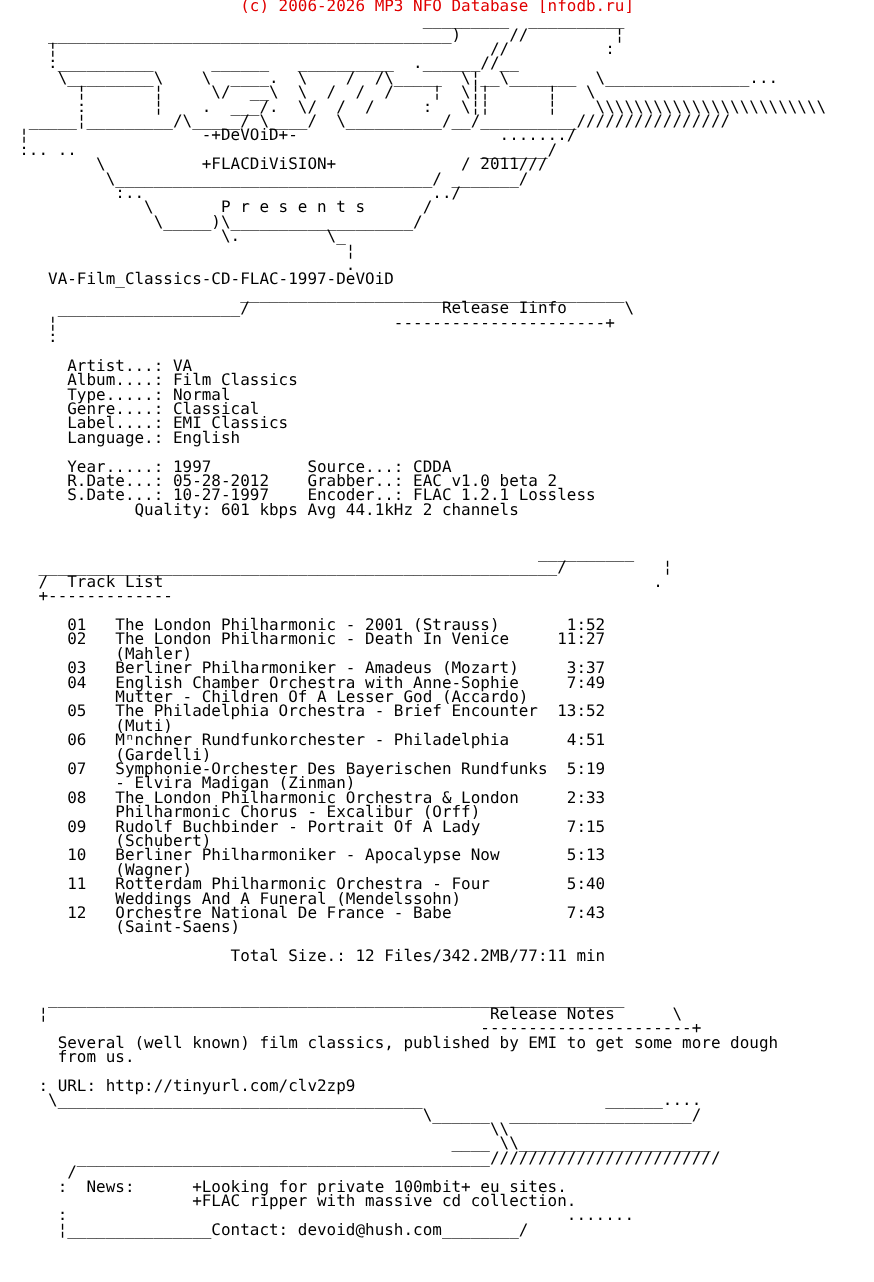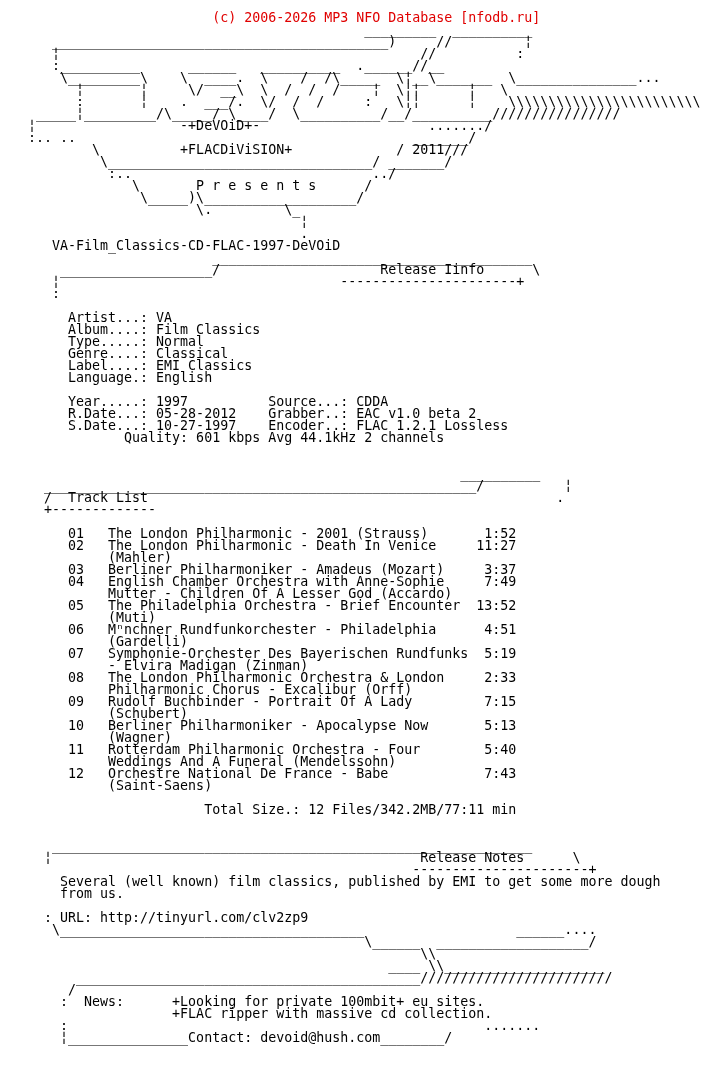--- a/index.html
+++ b/index.html
@@ -1,19 +1,19 @@
 <!DOCTYPE html>
 <html><head>
 <meta charset="utf-8">
 <style>
   html, body { margin: 0; padding: 0; background: #ffffff; }
   body { width: 728px; height: 1068px; overflow: hidden; position: relative; }
   .nfo {
     position: absolute; left: 0; top: 0;
-    margin: 0; padding: 12px;
+    margin: 0; padding: 0;
     font-family: "DejaVu Sans Mono", "Liberation Mono", monospace;
     font-size: 13.3px;
     line-height: 12px;
     letter-spacing: 0px;
     color: #000000;
     white-space: pre;
   }
   .line { display: block; height: 12px; white-space: pre; }
   .copyright { color: #e00000; }
 </style>

